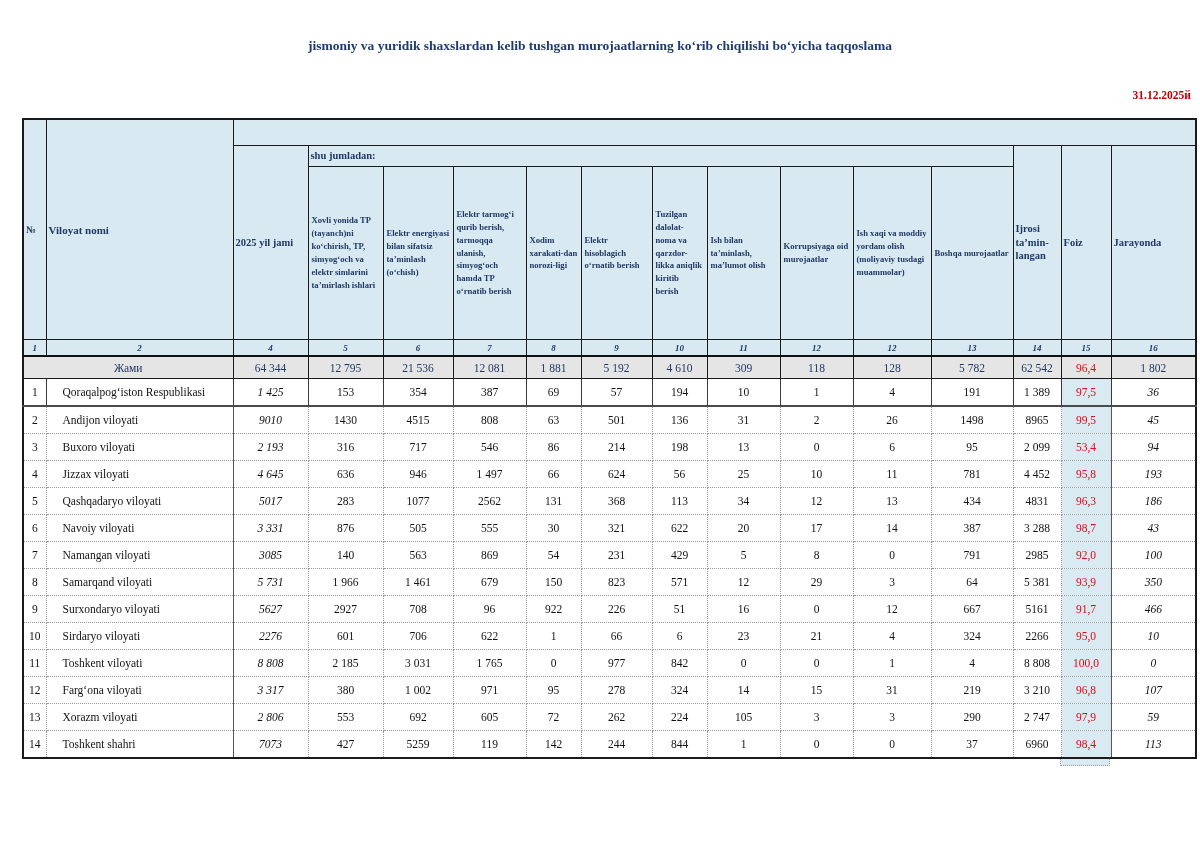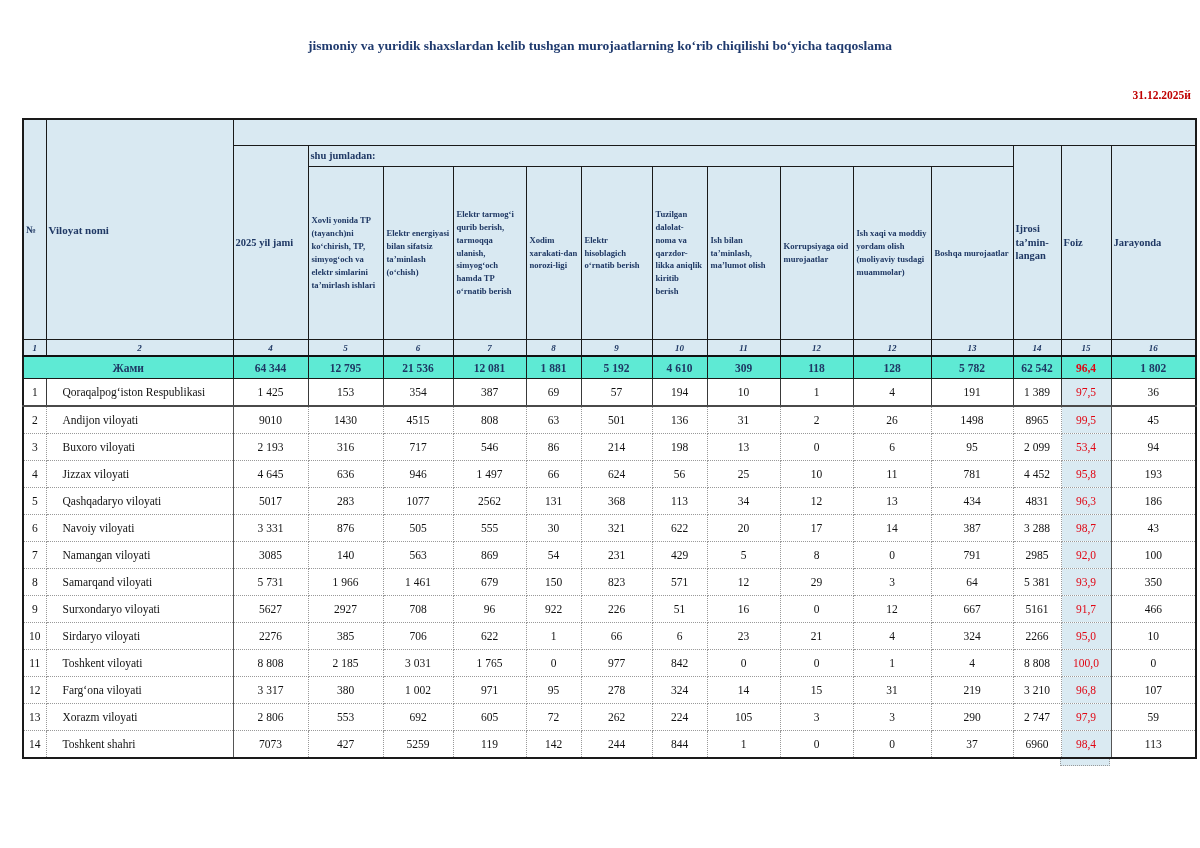--- a/index.html
+++ b/index.html
@@ -25,31 +25,31 @@
   .h-band1 .h-empty{height:25px;}
   .h-no{font-size:10px;}
   .h-region{font-size:11px;}
   .h-band2 th{font-size:10.5px;height:20px;line-height:1.3;}
   .h-band3 th{height:172px;font-size:8.6px;line-height:1.5;padding:0 3px;}
   .idx td{
     background:#d9e9f2;color:#1f3864;border:1px solid #1a1a1a;
     font-style:italic;font-weight:bold;font-size:9px;text-align:center;height:15px;
   }
   .total td{
-    background:#5eead4;color:#1f3864;border:1px solid #1a1a1a;border-top:2px solid #111;
-    font-weight:bold;font-size:11.5px;text-align:center;height:21px;
+    background:#e5e5e5;color:#1f3864;border:1px solid #1a1a1a;border-top:2px solid #111;
+    font-weight:normal;font-size:11.5px;text-align:center;height:21px;
   }
   .total .t-foiz{color:#e00613;}
   tbody tr.data td{
     border:1px dotted #999;color:#121212;font-size:11.5px;text-align:center;
     height:26px;background:#fff;
   }
   tr.data .c-region{text-align:left;padding-left:16px;}
   tr.data td:nth-child(3),
-  tr.data td:nth-child(16){border-left:1px solid #555;}
+  tr.data td:nth-child(16){border-left:1px solid #555;font-style:italic;}
   tr.data td:nth-child(15){background:#daeaf2;color:#e00613;}
   tr.data:first-child td{border:1px solid #3a3a3a;border-bottom:2px solid #4a4a4a;}
   .foiz-tail{
     margin-left:1038px;width:48px;height:6px;background:#daeaf2;
     border:1px dotted #999;border-top:none;
   }
 </style>
 </head>
 <body>
 
@@ -302,21 +302,21 @@
           <td class="c-val">12</td>
           <td class="c-val">667</td>
           <td class="c-val">5161</td>
           <td class="c-val">91,7</td>
           <td class="c-val">466</td>
         </tr>
         <tr class="data">
           <td class="c-no">10</td>
           <td class="c-region">Sirdaryo viloyati</td>
           <td class="c-val">2276</td>
-          <td class="c-val">385</td>
+          <td class="c-val">601</td>
           <td class="c-val">706</td>
           <td class="c-val">622</td>
           <td class="c-val">1</td>
           <td class="c-val">66</td>
           <td class="c-val">6</td>
           <td class="c-val">23</td>
           <td class="c-val">21</td>
           <td class="c-val">4</td>
           <td class="c-val">324</td>
           <td class="c-val">2266</td>

